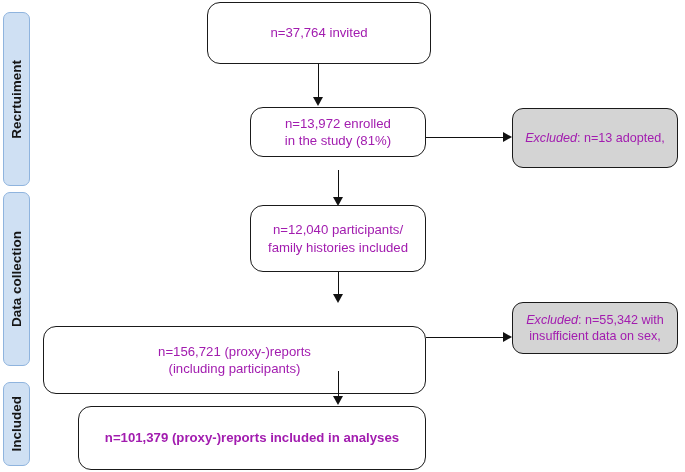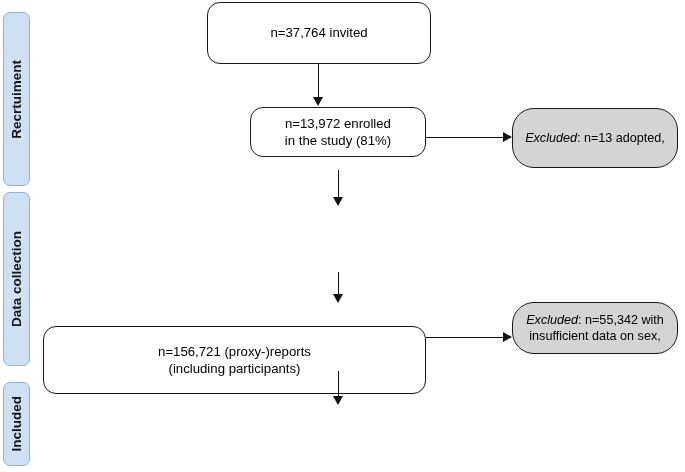--- a/index.html
+++ b/index.html
@@ -47,29 +47,29 @@
     border-radius: 13px;
     background: #ffffff;
     display: flex;
     align-items: center;
     justify-content: center;
     text-align: center;
   }
   .node-text {
     font-size: 13.2px;
     line-height: 1.32;
-    color: #000000;
+    color: #a21caf;
     padding: 0 6px;
   }
   .node.bold .node-text { font-weight: bold; }
 
   .node.excluded {
     background: #d4d4d4;
     border: 1.8px solid #1a1a1a;
-    border-radius: 22px;
+    border-radius: 11px;
   }
   .node.excluded .node-text {
     font-size: 12.6px;
     line-height: 1.3;
   }
   .excl-word { font-style: italic; }
 
   
   .vline {
     position: absolute;
@@ -136,20 +136,26 @@
 
   <div class="node excluded" style="left:512px; top:108px; width:166px; height:60px;">
     <div class="node-text">
       <span class="excl-word">Excluded</span><span>: n=13 adopted,</span><br>
     </div>
   </div>
 
   <div class="vline" style="left:338px; top:170px; height:27px;"></div>
   <div class="arrow-down" style="left:333px; top:197px;"></div>
 
+  <div class="node" style="left:250px; top:205px; width:176px; height:67px;">
+    <div class="node-text">
+      <span>n=12,040 participants/</span><br>
+      <span>family histories included</span>
+    </div>
+  </div>
 
   <div class="vline" style="left:338px; top:272px; height:22px;"></div>
   <div class="arrow-down" style="left:333px; top:294px;"></div>
 
   <div class="node" style="left:43px; top:303px; width:383px; height:68px;margin-top:23px;">
     <div class="node-text">
       <span>n=156,721 (proxy-)reports</span><br>
       <span>(including participants)</span>
     </div>
   </div>
@@ -160,14 +166,19 @@
   <div class="node excluded" style="left:512px; top:302px; width:166px; height:52px;">
     <div class="node-text">
       <span class="excl-word">Excluded</span><span>: n=55,342 with</span><br>
       <span>insufficient data on sex,</span><br>
     </div>
   </div>
 
   <div class="vline" style="left:338px; top:371px; height:25px;"></div>
   <div class="arrow-down" style="left:333px; top:396px;"></div>
 
+  <div class="node bold" style="left:78px; top:406px; width:348px; height:64px;">
+    <div class="node-text">
+      <span>n=101,379 (proxy-)reports included in analyses</span>
+    </div>
+  </div>
 
 </div>
 
 </body></html>

